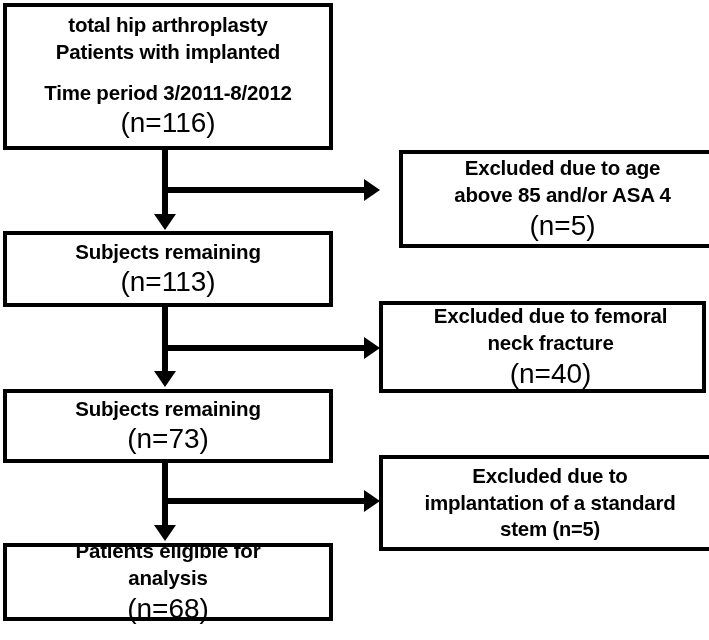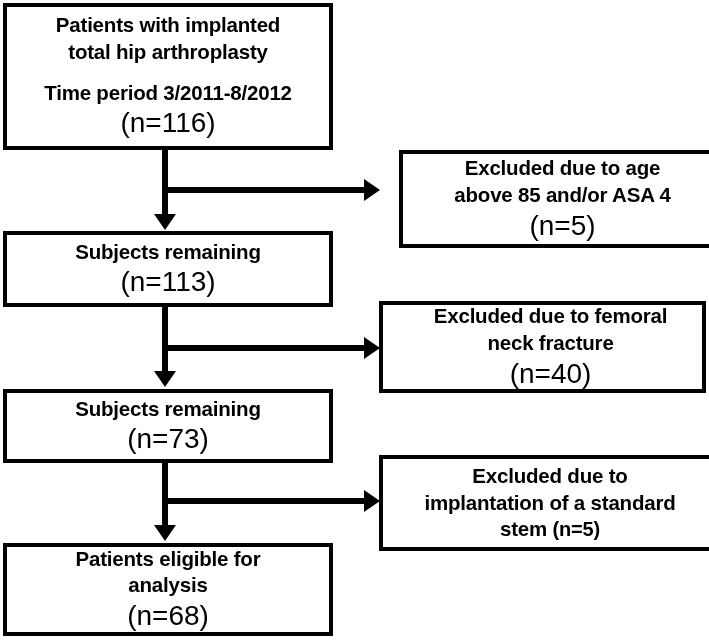--- a/index.html
+++ b/index.html
@@ -75,22 +75,22 @@
     border-bottom: 11px solid transparent;
     border-left: 16px solid #000000;
   }
 </style>
 </head>
 <body>
 
 <div id="canvas">
 
   <div class="box" style="left:3px; top:3px; width:330px; height:147px;">
+    <div class="line-bold">total hip arthroplasty</div>
     <div class="line-bold">Patients with implanted</div>
-    <div class="line-bold">total hip arthroplasty</div>
     <div class="gap"></div>
     <div class="line-bold">Time period 3/2011-8/2012</div>
     <div class="line-plain">(n=116)</div>
   </div>
 
   <div class="vline" style="left:162px; top:150px; height:66px;"></div>
   <div class="arrow-down" style="left:154px; top:214px;"></div>
   <div class="hline" style="left:162px; top:187px; width:206px;"></div>
   <div class="arrow-right" style="left:364px; top:179px;"></div>
 
@@ -127,19 +127,19 @@
   <div class="arrow-right" style="left:364px; top:490px;"></div>
 
   <div class="box" style="left:379px; top:455px; width:342px; height:96px;">
     <div class="line-bold">Excluded due to</div>
     <div class="line-bold">implantation of a standard</div>
     <div class="line-bold">
       <span>stem</span><span>&nbsp;</span><span class="inline-n">(n=5)</span>
     </div>
   </div>
 
-  <div class="box" style="left:3px; top:543px; width:330px; height:93px;">
+  <div class="box" style="left:3px; top:543px; width:330px; height:78px;">
     <div class="line-bold">Patients eligible for</div>
     <div class="line-bold">analysis</div>
     <div class="line-plain">(n=68)</div>
   </div>
 
 </div>
 
 </body></html>

